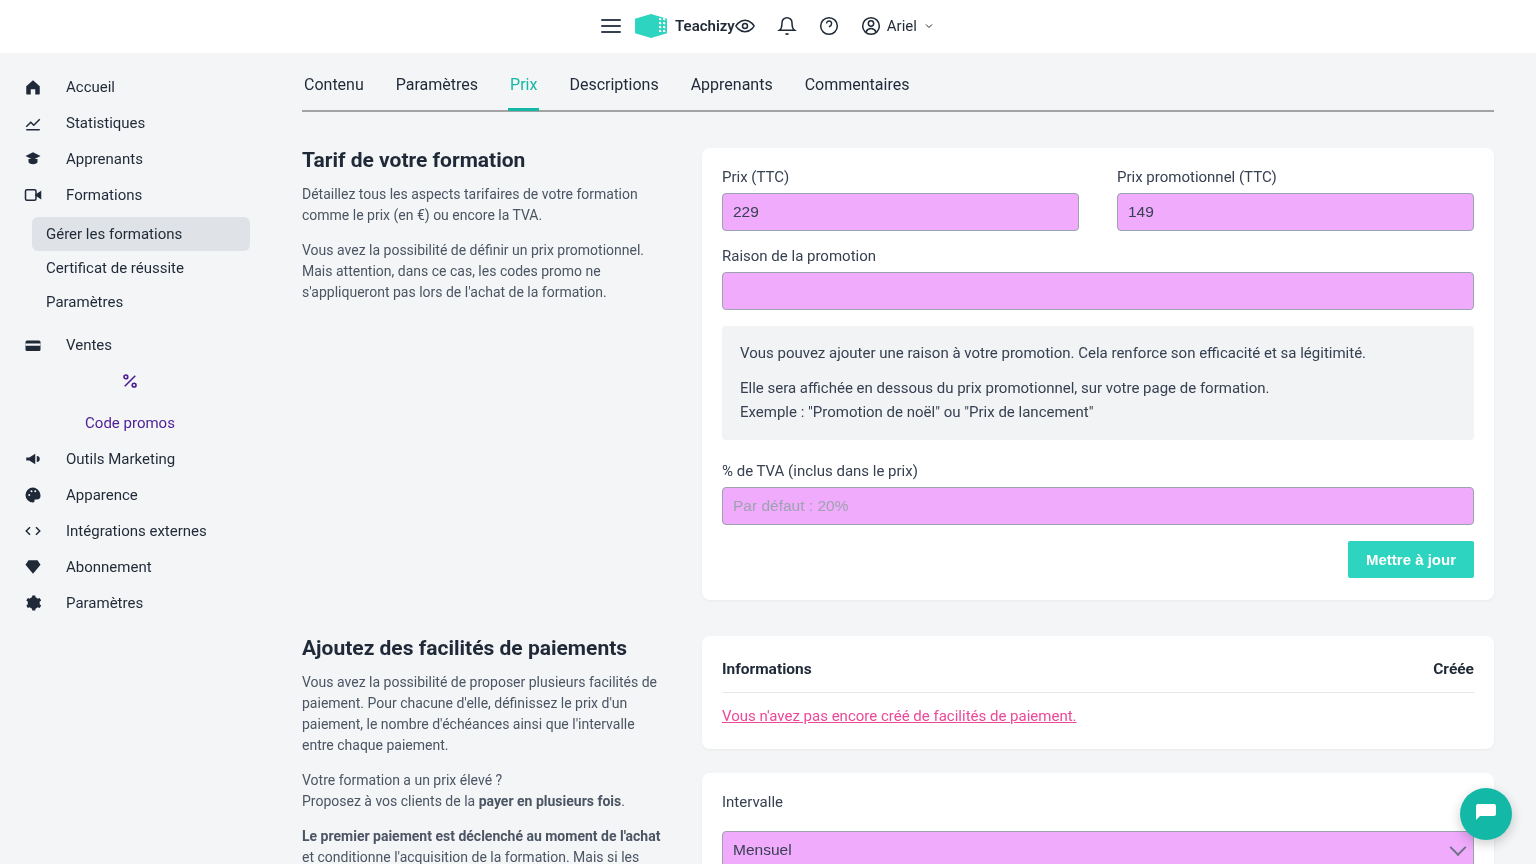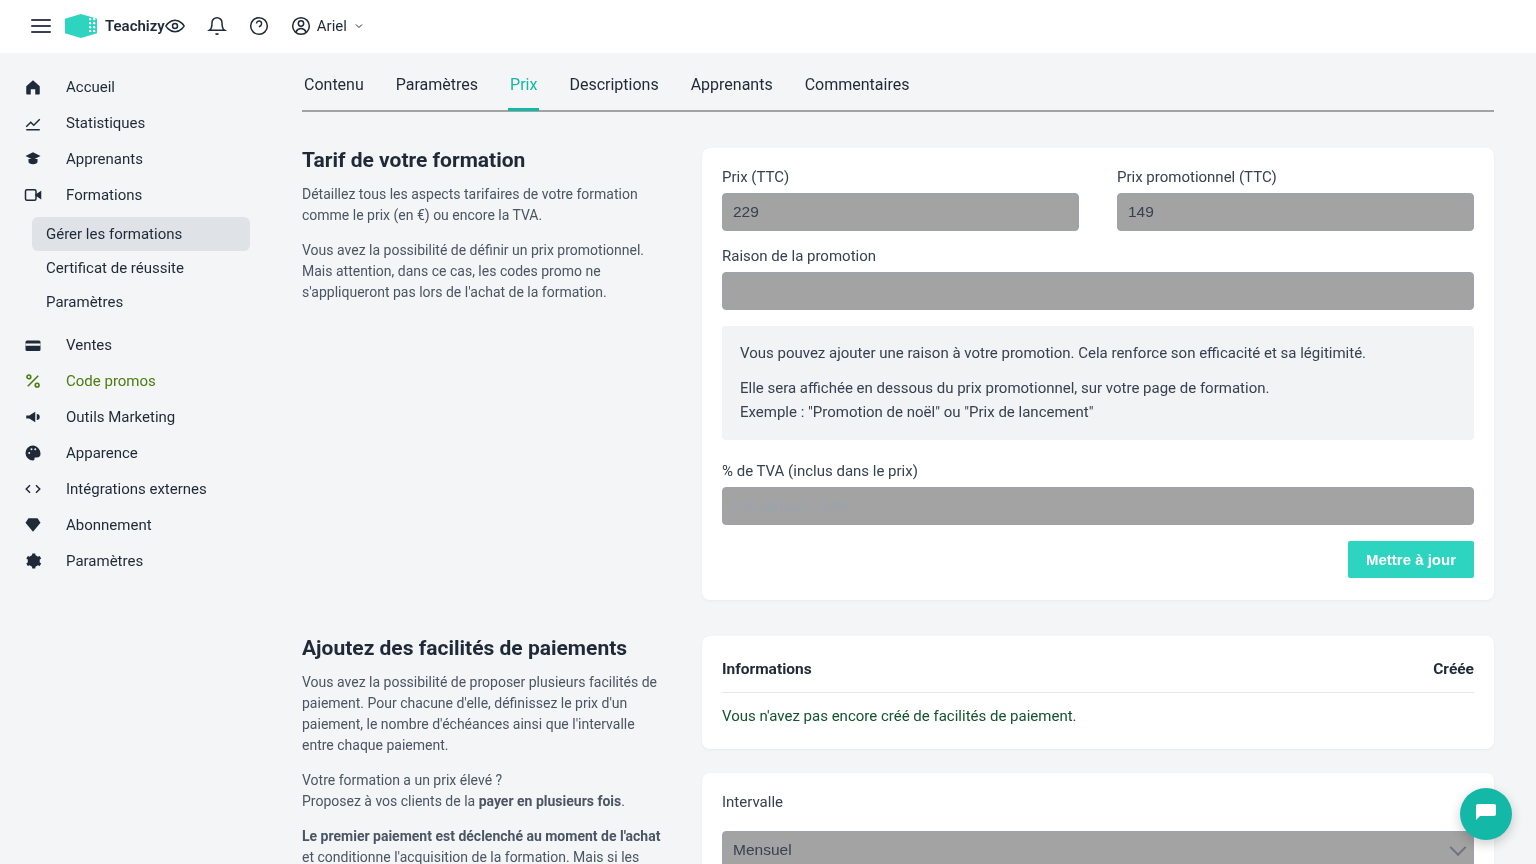--- a/index.html
+++ b/index.html
@@ -1,59 +1,59 @@
 <!DOCTYPE html>
 <html><head>
 <meta charset="utf-8">
 <style>
   * { box-sizing: border-box; margin: 0; padding: 0; }
   body { font-family: -apple-system, BlinkMacSystemFont, "Segoe UI", Roboto, Helvetica, Arial, sans-serif; font-size: 15px; color: #1f2937; background: #fff; }
-  .topbar { height: 53px; display: flex; align-items: center; justify-content: flex-start; padding: 0 8px; border-bottom: 1px solid #fff; margin-left: 23px; }
+  .topbar { height: 53px; display: flex; align-items: center; justify-content: center; padding: 0 8px; border-bottom: 1px solid #fff; }
   .topbar-left { display: flex; align-items: center; gap: 14px; }
   .hamburger { width: 20px; height: 14px; cursor: pointer; display:flex; flex-direction:column; justify-content:space-between;}
   .hamburger span{height:2px;background:#374151;border-radius:1px;}
   .brand { display: flex; align-items: center; gap: 8px; font-weight: 600; }
   .brand-logo { width: 32px; height: 24px; background: #2dd4bf; clip-path: polygon(0 20%, 50% 0, 100% 20%, 100% 80%, 50% 100%, 0 80%); position:relative;}
   .brand-logo::after{content:"";position:absolute;right:-6px;top:4px;width:14px;height:14px;background:radial-gradient(circle at 30% 30%, #fff 1px, transparent 1.5px) 0 0/4px 4px;}
   .topbar-right { display: flex; align-items: center; gap: 22px; }
   .top-icon { width:20px; height:20px; color:#1f2937; display:inline-flex; align-items:center; justify-content:center;}
   .top-icon svg{width:20px;height:20px;stroke:currentColor;fill:none;stroke-width:1.8;}
   .user-chip { display:flex; align-items:center; gap:6px; cursor:pointer;}
   .user-chip svg:first-child{width:20px;height:20px;stroke:#1f2937;fill:none;stroke-width:1.8;}
   .user-chip .caret{width:12px;height:12px;}
   .layout{ display:flex; height:calc(100vh - 53px); background:#f3f5f7;}
   .sidebar{ width:260px; background:#f3f5f7; padding-top:16px; overflow-y:auto;}
   .nav-item{ display:flex; align-items:center; gap:24px; padding:9px 24px; color:#1f2937; cursor:pointer; font-size:15px;}
   .nav-item svg{width:18px;height:18px;flex-shrink:0;}
-  .nav-item.active{ color:#4d7c0f;}
+  .nav-item.active{ color:#4c1d95;flex-direction:column;}
   .nav-sub{ padding-left:22px; margin:4px 10px 8px;}
   .nav-sub .sub{ padding:8px 14px; border-radius:6px; cursor:pointer; font-size:15px;}
   .nav-sub .sub.selected{ background:#dfe3e8;}
   .main{ flex:1; overflow-y:auto; padding: 0 0 40px;}
   .tabs{ display:flex; gap:28px; padding: 18px 0 0; margin: 0 42px; border-bottom:2px solid #a3a3a3;align-items:center;}
   .tab{ padding: 4px 2px 16px; font-size:16px; color:#1f2937; cursor:pointer; position:relative;}
   .tab.active{ color:#14b8a6;}
   .tab.active::after{ content:""; position:absolute; left:0; right:0; bottom:-1px; height:3px; background:#14b8a6;}
   .section{ display:flex; gap:40px; margin: 36px 42px 0;}
   .left-col{ width: 360px; flex-shrink:0;}
   .left-col h2{ font-size:21px; font-weight:700; margin-bottom:12px;}
   .left-col p{ font-size:14px; color:#4b5563; line-height:1.5; margin-bottom:14px;}
   .card{ flex:1; background:#fff; border-radius:8px; padding:20px 20px 22px; box-shadow:0 1px 3px rgba(0,0,0,0.05);}
   .form-row{ display:flex; gap:38px;}
   .form-group{ flex:1; margin-bottom:16px;}
   .form-group label{ display:block; font-size:15px; color:#374151; margin-bottom:7px;}
-  input[type=text], select{ width:100%; height:38px; border:1px solid #9ca3af; border-radius:4px; padding:0 10px; font-size:15.5px; color:#374151; background:#a3a3a3;}
+  input[type=text], select{ width:100%; height:38px; border:1px solid #9ca3af; border-radius:4px; padding:0 10px; font-size:15.5px; color:#374151; background:#f0abfc;}
   input::placeholder{color:#9ca3af;}
   .notice{ background:#f1f3f5; border-radius:4px; padding:16px 18px; font-size:15px; color:#374151; line-height:1.55; margin-bottom:22px;}
   .notice p{margin-bottom:10px;}
   .notice p:last-child{margin-bottom:0;margin-top:12px;}
   .btn-row{ display:flex; justify-content:flex-end; margin-top:6px;}
   .btn-primary{ background:#2dd4bf; color:#fff; border:none; border-radius:2px; padding:10px 18px; font-size:15px; font-weight:600; cursor:pointer;}
   .table-head{ display:flex; justify-content:space-between; padding:4px 0 14px; font-weight:700; font-size:15.5px; border-bottom:1px solid #e5e7eb;}
-  .table-empty{ padding:14px 0 2px; color:#14532d;}
+  .table-empty{ padding:14px 0 2px; color:#ec4899;text-decoration:underline;}
   .select-wrap{ position:relative;margin-top:20px;}
   .select-wrap::after{ content:""; position:absolute; right:10px; top:50%; width:10px; height:10px;
     border-right:2px solid #6b7280; border-bottom:2px solid #6b7280; transform:translateY(-70%) rotate(45deg); pointer-events:none;}
   select{ appearance:none;}
   .fab{ position:fixed; right:24px; bottom:24px; width:52px; height:52px; border-radius:50%; background:#14b8a6; display:flex; align-items:center; justify-content:center; box-shadow:0 4px 12px rgba(0,0,0,0.2); cursor:pointer;}
   .fab svg{width:24px;height:24px;fill:#fff;}
   strong{font-weight:700;}
 </style>
 </head>
 <body>

